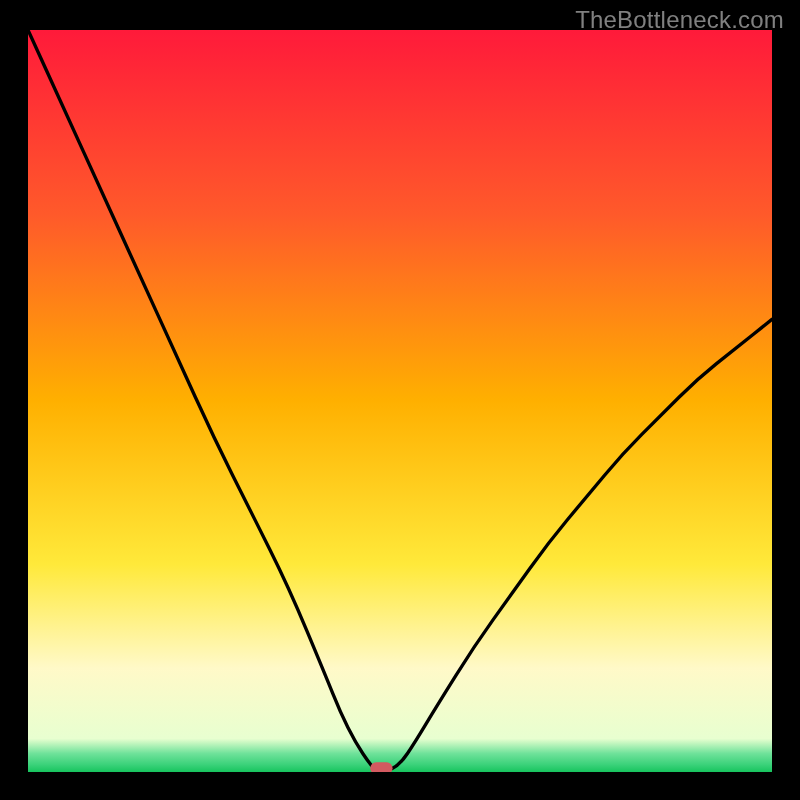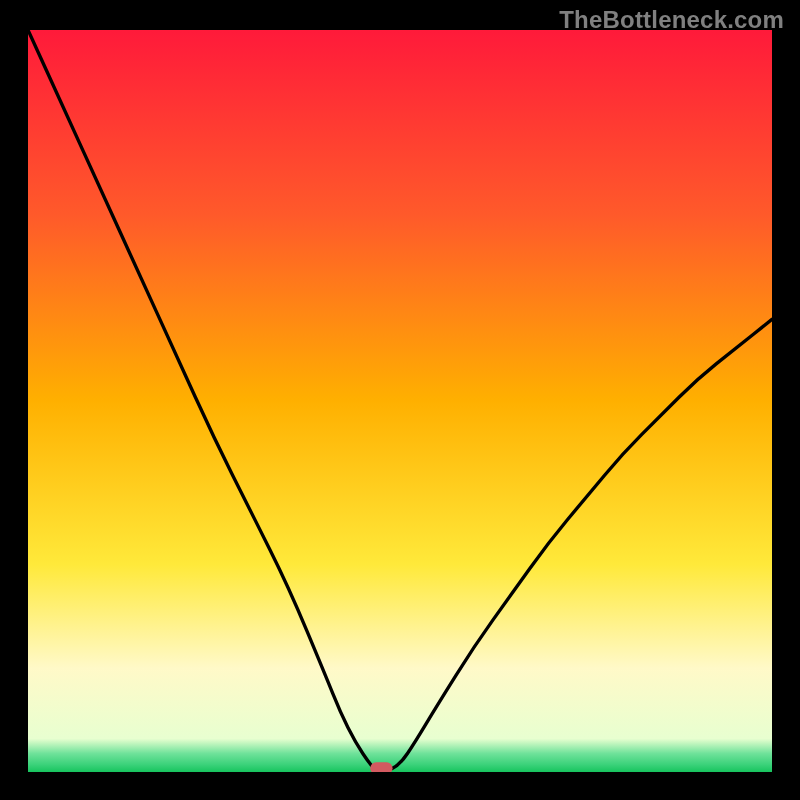--- a/index.html
+++ b/index.html
@@ -10,21 +10,21 @@
     height: 800px;
     position: relative;
     font-family: Arial, Helvetica, sans-serif;
   }
   .watermark {
     position: absolute;
     top: 6px;
     right: 16px;
     color: #808080;
     font-size: 24px;
-    font-weight: 700;
+    font-weight: 400;
     z-index: 10;
     letter-spacing: 0.2px;
   }
   .frame {
     position: absolute;
     left: 28px;
     top: 30px;
     width: 744px;
     height: 742px;
     background: #000;

